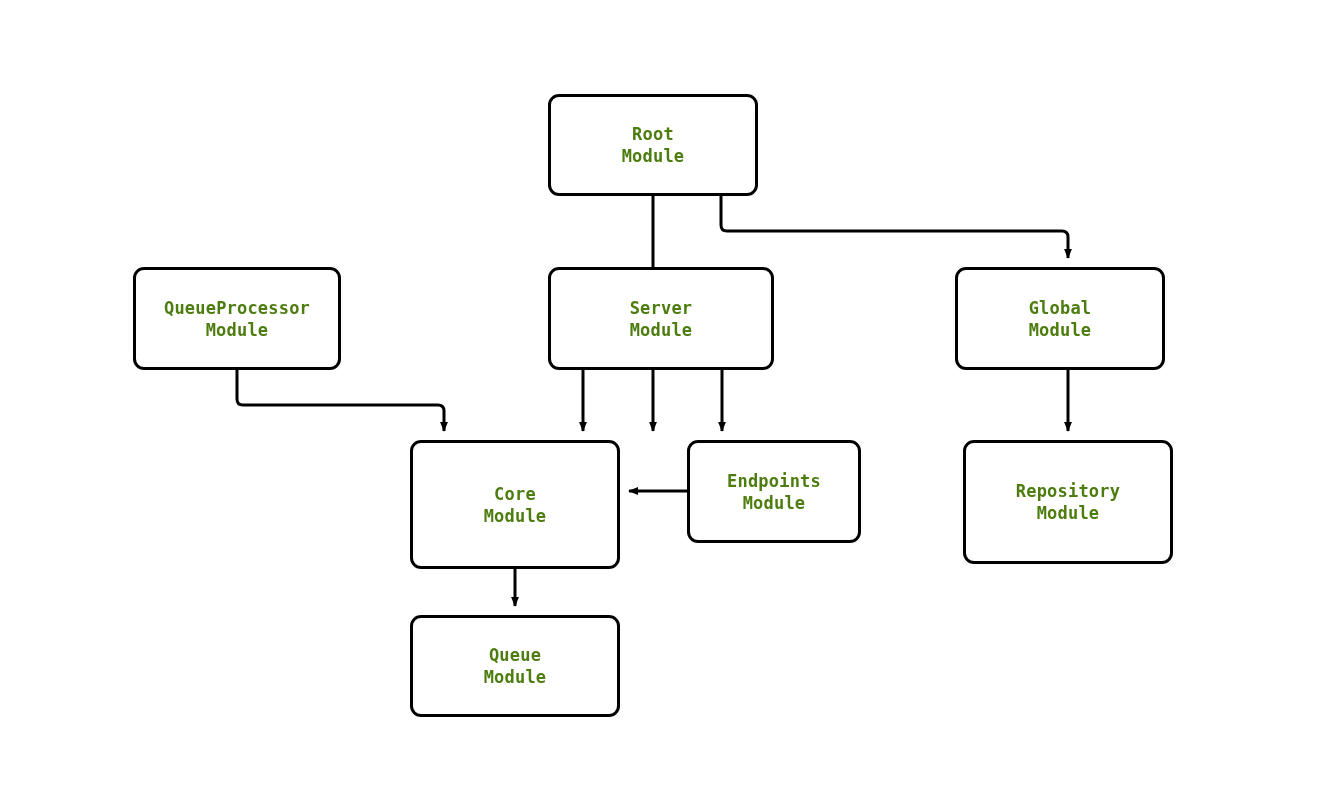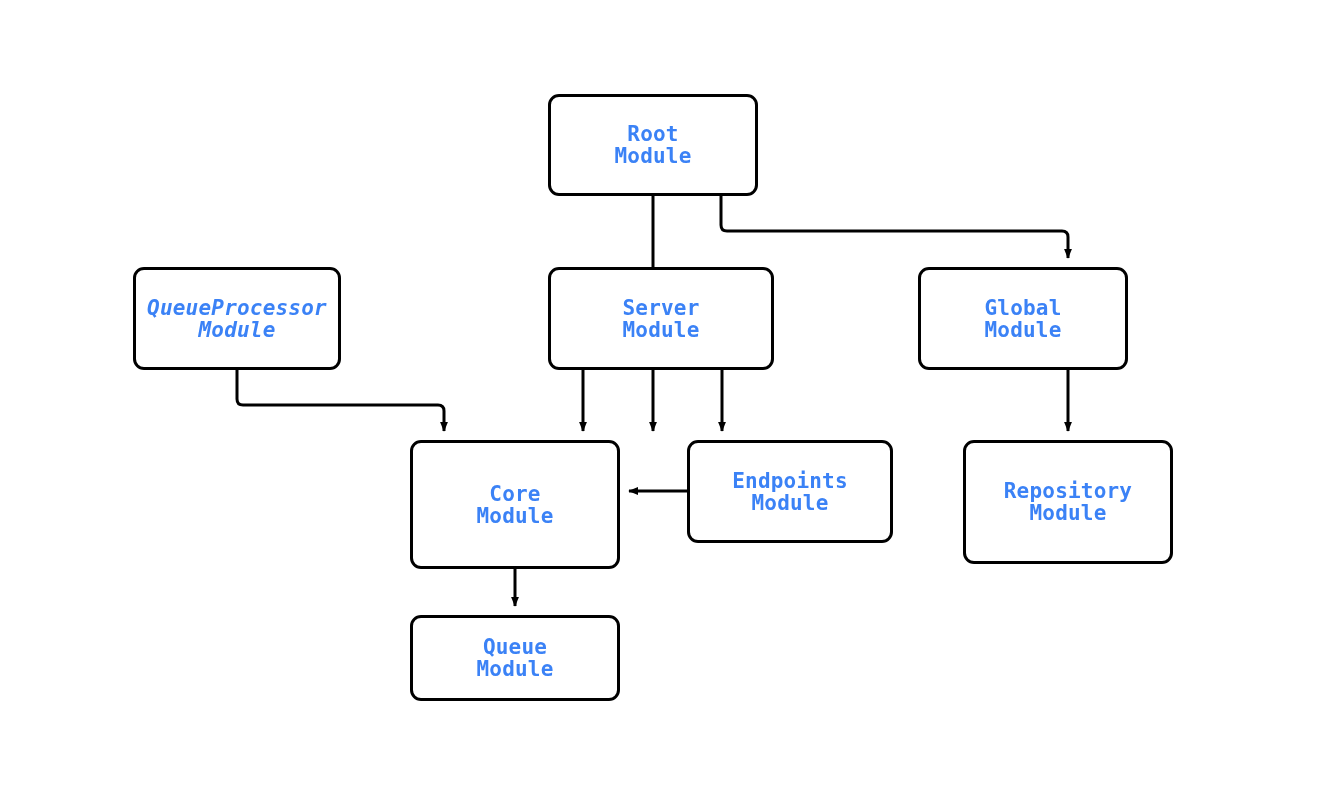--- a/index.html
+++ b/index.html
@@ -32,36 +32,36 @@
     border-radius: 11px;
     background: #ffffff;
     display: flex;
     align-items: center;
     justify-content: center;
     text-align: center;
     z-index: 2;
   }
   .node-label {
     font-family: "DejaVu Sans Mono", "Liberation Mono", monospace;
-    font-size: 21px;
+    font-size: 17px;
     font-weight: 700;
     line-height: 22px;
-    color: #3b82f6;
+    color: #4d7c0f;
     white-space: pre-line;
     letter-spacing: 0.2px;
   }
   
   #node-root        { left: 548px;  top: 94px;  width: 210px; height: 102px; }
-  #node-queueproc   { left: 133px;  top: 267px; width: 208px; height: 103px; font-style: italic; }
+  #node-queueproc   { left: 133px;  top: 267px; width: 208px; height: 103px; }
   #node-server      { left: 548px;  top: 267px; width: 226px; height: 103px; }
-  #node-global      { left: 918px;  top: 267px; width: 210px; height: 103px; }
+  #node-global      { left: 955px;  top: 267px; width: 210px; height: 103px; }
   #node-core        { left: 410px;  top: 440px; width: 210px; height: 129px; }
-  #node-endpoints   { left: 687px;  top: 440px; width: 206px; height: 103px; }
+  #node-endpoints   { left: 687px;  top: 440px; width: 174px; height: 103px; }
   #node-repository  { left: 963px;  top: 440px; width: 210px; height: 124px; }
-  #node-queue       { left: 410px;  top: 615px; width: 210px; height: 86px; }
+  #node-queue       { left: 410px;  top: 615px; width: 210px; height: 102px; }
 </style>
 </head>
 <body>
 
 <div id="diagram-canvas">
 
   <svg id="edge-layer" viewBox="0 0 1337 809" width="1337" height="809" xmlns="http://www.w3.org/2000/svg">
     <defs>
       <marker id="arrowhead" markerWidth="10" markerHeight="8" refX="9.2" refY="4" orient="auto" markerUnits="userSpaceOnUse">
         <path d="M 0 0 L 10 4 L 0 8 z" fill="#000000"></path>

